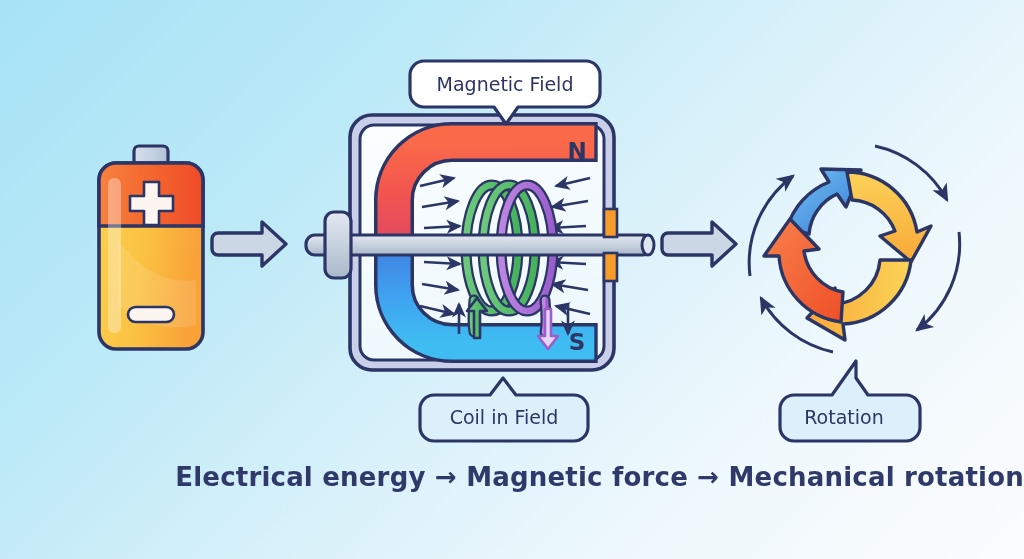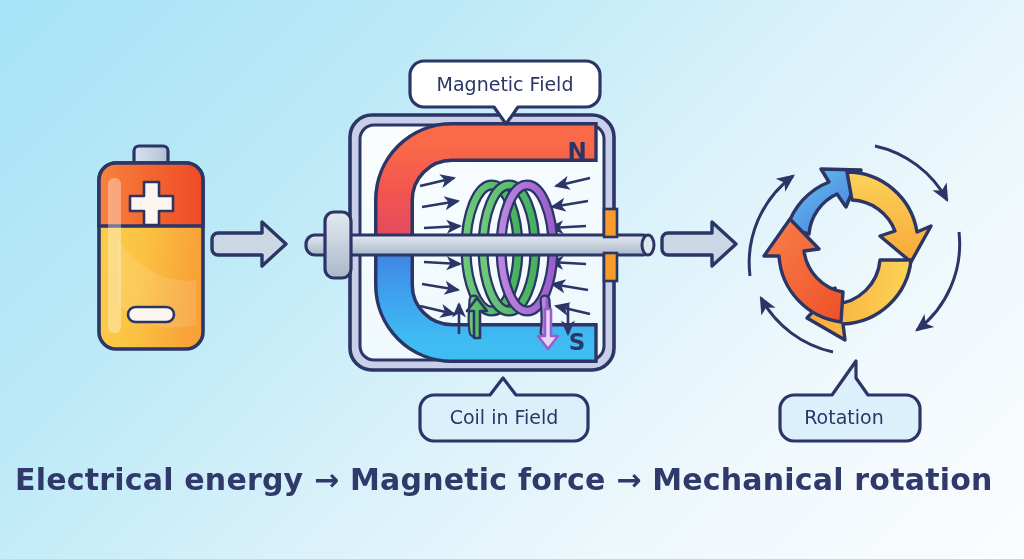--- a/index.html
+++ b/index.html
@@ -14,24 +14,24 @@
 
   .callout-text {
     font-family:"DejaVu Sans", sans-serif;
     font-size:19px; fill:#2b3566; font-weight:400;
   }
   .pole-text {
     font-family:"DejaVu Sans", sans-serif;
     font-size:23px; font-weight:700; fill:#2b3566;
   }
   .caption {
-    position:absolute; left:15px; right:0; top:462px;
-    text-align:left;
-    font-family:"DejaVu Sans", sans-serif;
-    font-size:30px; font-weight:700;
+    position:absolute; left:4px; right:0; top:462px;
+    text-align:right;
+    font-family:"DejaVu Sans", sans-serif;
+    font-size:26px; font-weight:700;
     color:#2f3a6b;
     letter-spacing:0.2px;
     white-space:nowrap;
   }
 </style>
 </head>
 <body>
 
 <div id="stage">
 

